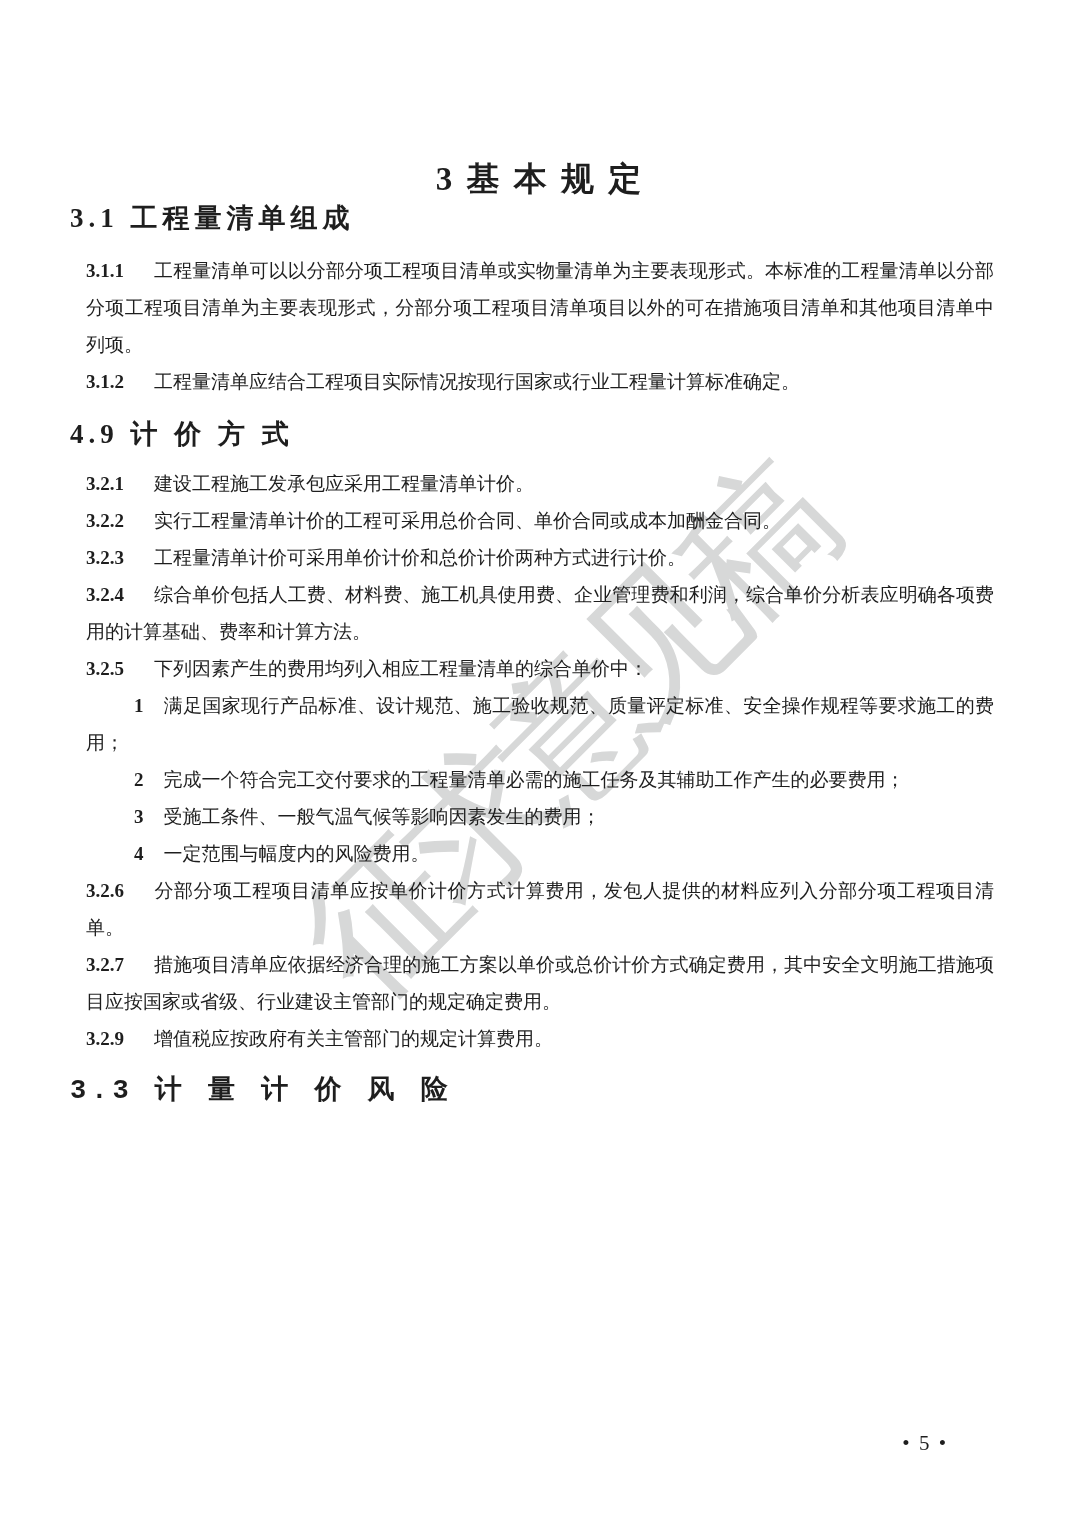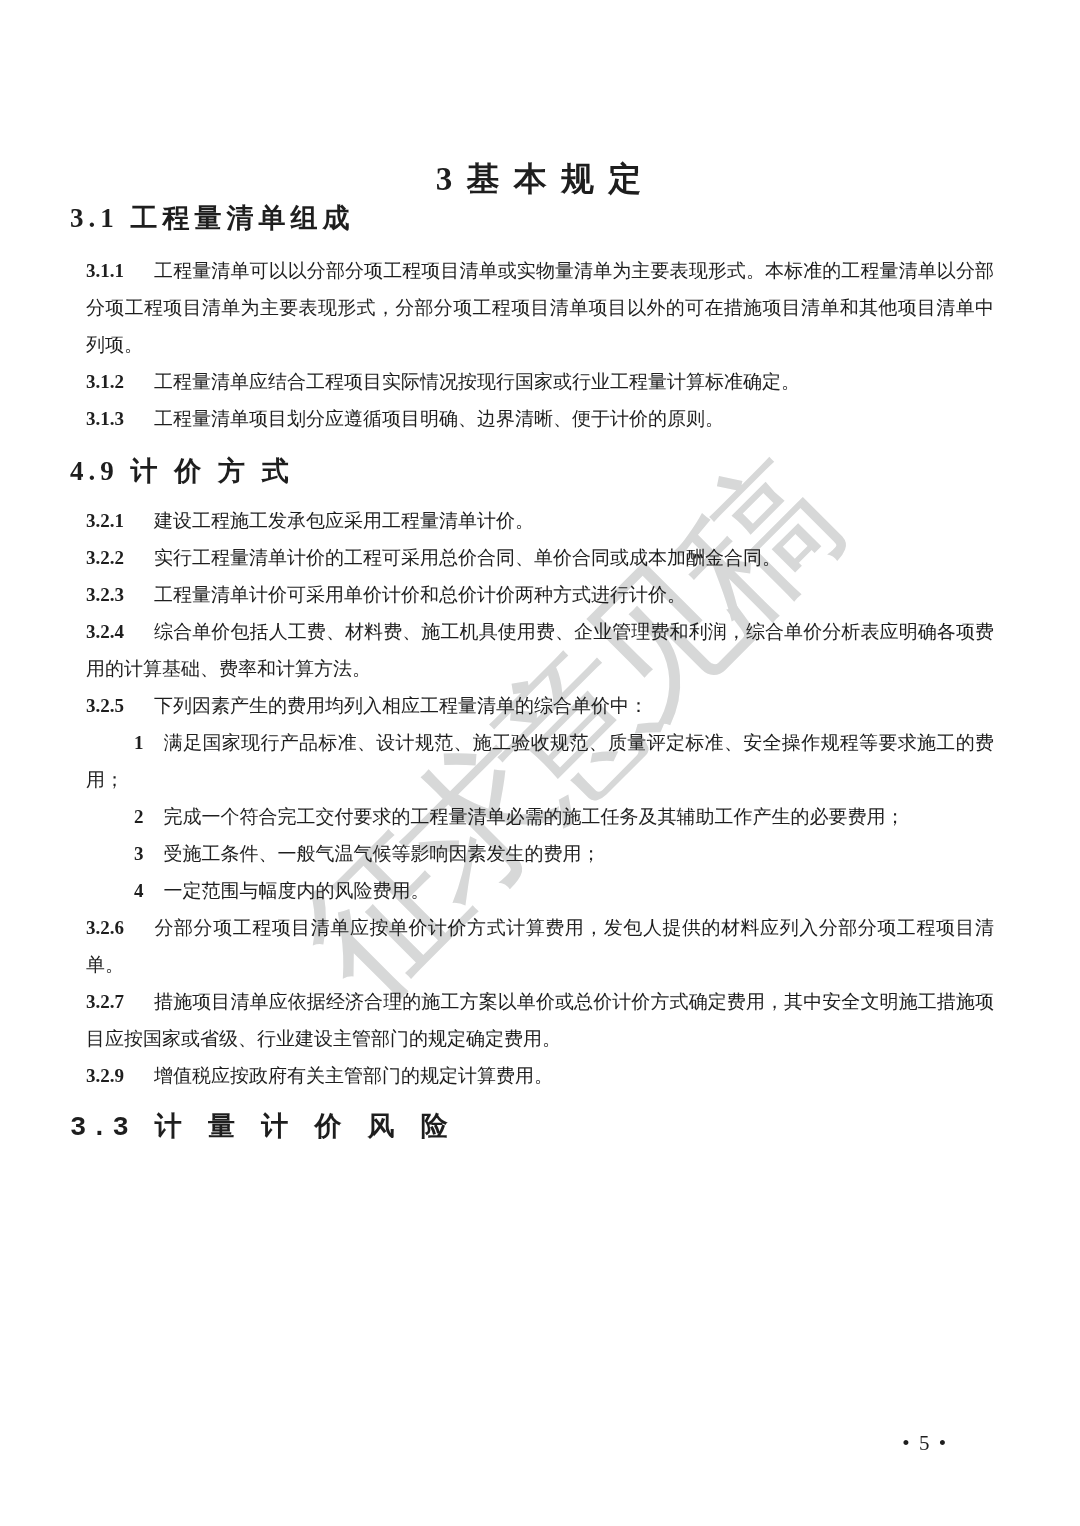--- a/index.html
+++ b/index.html
@@ -87,21 +87,20 @@
 
   <div class="content">
 
     <h1 class="chapter">3 基 本 规 定</h1>
 
     <h2 class="section mt-s31">3.1 工程量清单组成</h2>
 
     <div class="clause-group g31">
       <p class="clause"><span class="cnum">3.1.1</span><span class="ctext">工程量清单可以以分部分项工程项目清单或实物量清单为主要表现形式。本标准的工程量清单以分部分项工程项目清单为主要表现形式，分部分项工程项目清单项目以外的可在措施项目清单和其他项目清单中列项。</span></p>
       <p class="clause"><span class="cnum">3.1.2</span><span class="ctext">工程量清单应结合工程项目实际情况按现行国家或行业工程量计算标准确定。</span></p>
-      <p class="clause"><span class="cnum">3.1.3</span><span class="ctext">工程量清单项目划分应遵循项目明确、边界清晰、便于计价的原则。</span></p>
     </div>
 
     <h2 class="section mt-s32">4.9 计 价 方 式</h2>
 
     <div class="clause-group g32">
       <p class="clause"><span class="cnum">3.2.1</span><span class="ctext">建设工程施工发承包应采用工程量清单计价。</span></p>
       <p class="clause"><span class="cnum">3.2.2</span><span class="ctext">实行工程量清单计价的工程可采用总价合同、单价合同或成本加酬金合同。</span></p>
       <p class="clause"><span class="cnum">3.2.3</span><span class="ctext">工程量清单计价可采用单价计价和总价计价两种方式进行计价。</span></p>
       <p class="clause"><span class="cnum">3.2.4</span><span class="ctext">综合单价包括人工费、材料费、施工机具使用费、企业管理费和利润，综合单价分析表应明确各项费用的计算基础、费率和计算方法。</span></p>
       <p class="clause"><span class="cnum">3.2.5</span><span class="ctext">下列因素产生的费用均列入相应工程量清单的综合单价中：</span></p>

